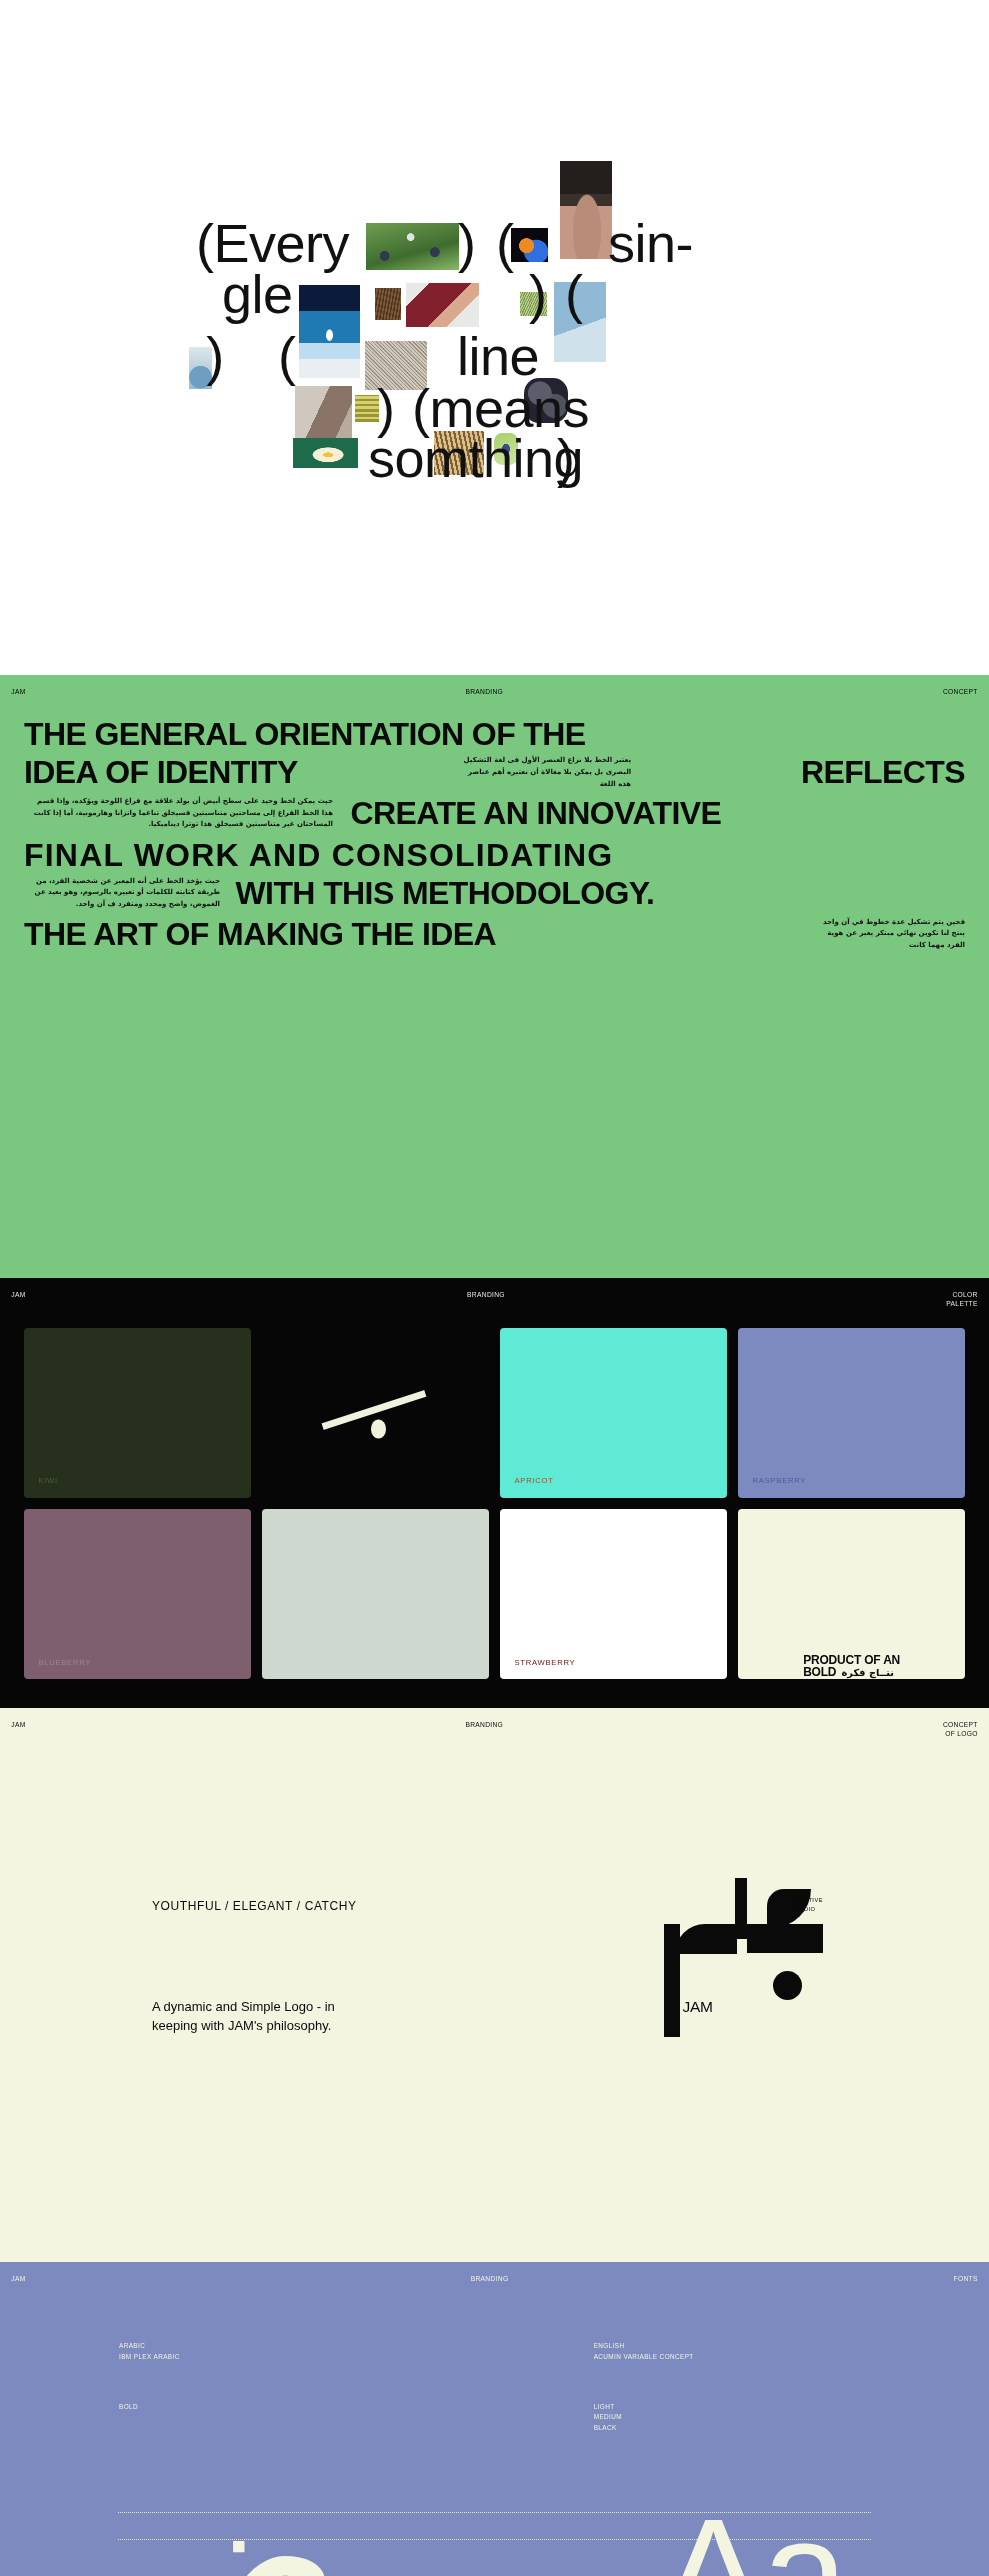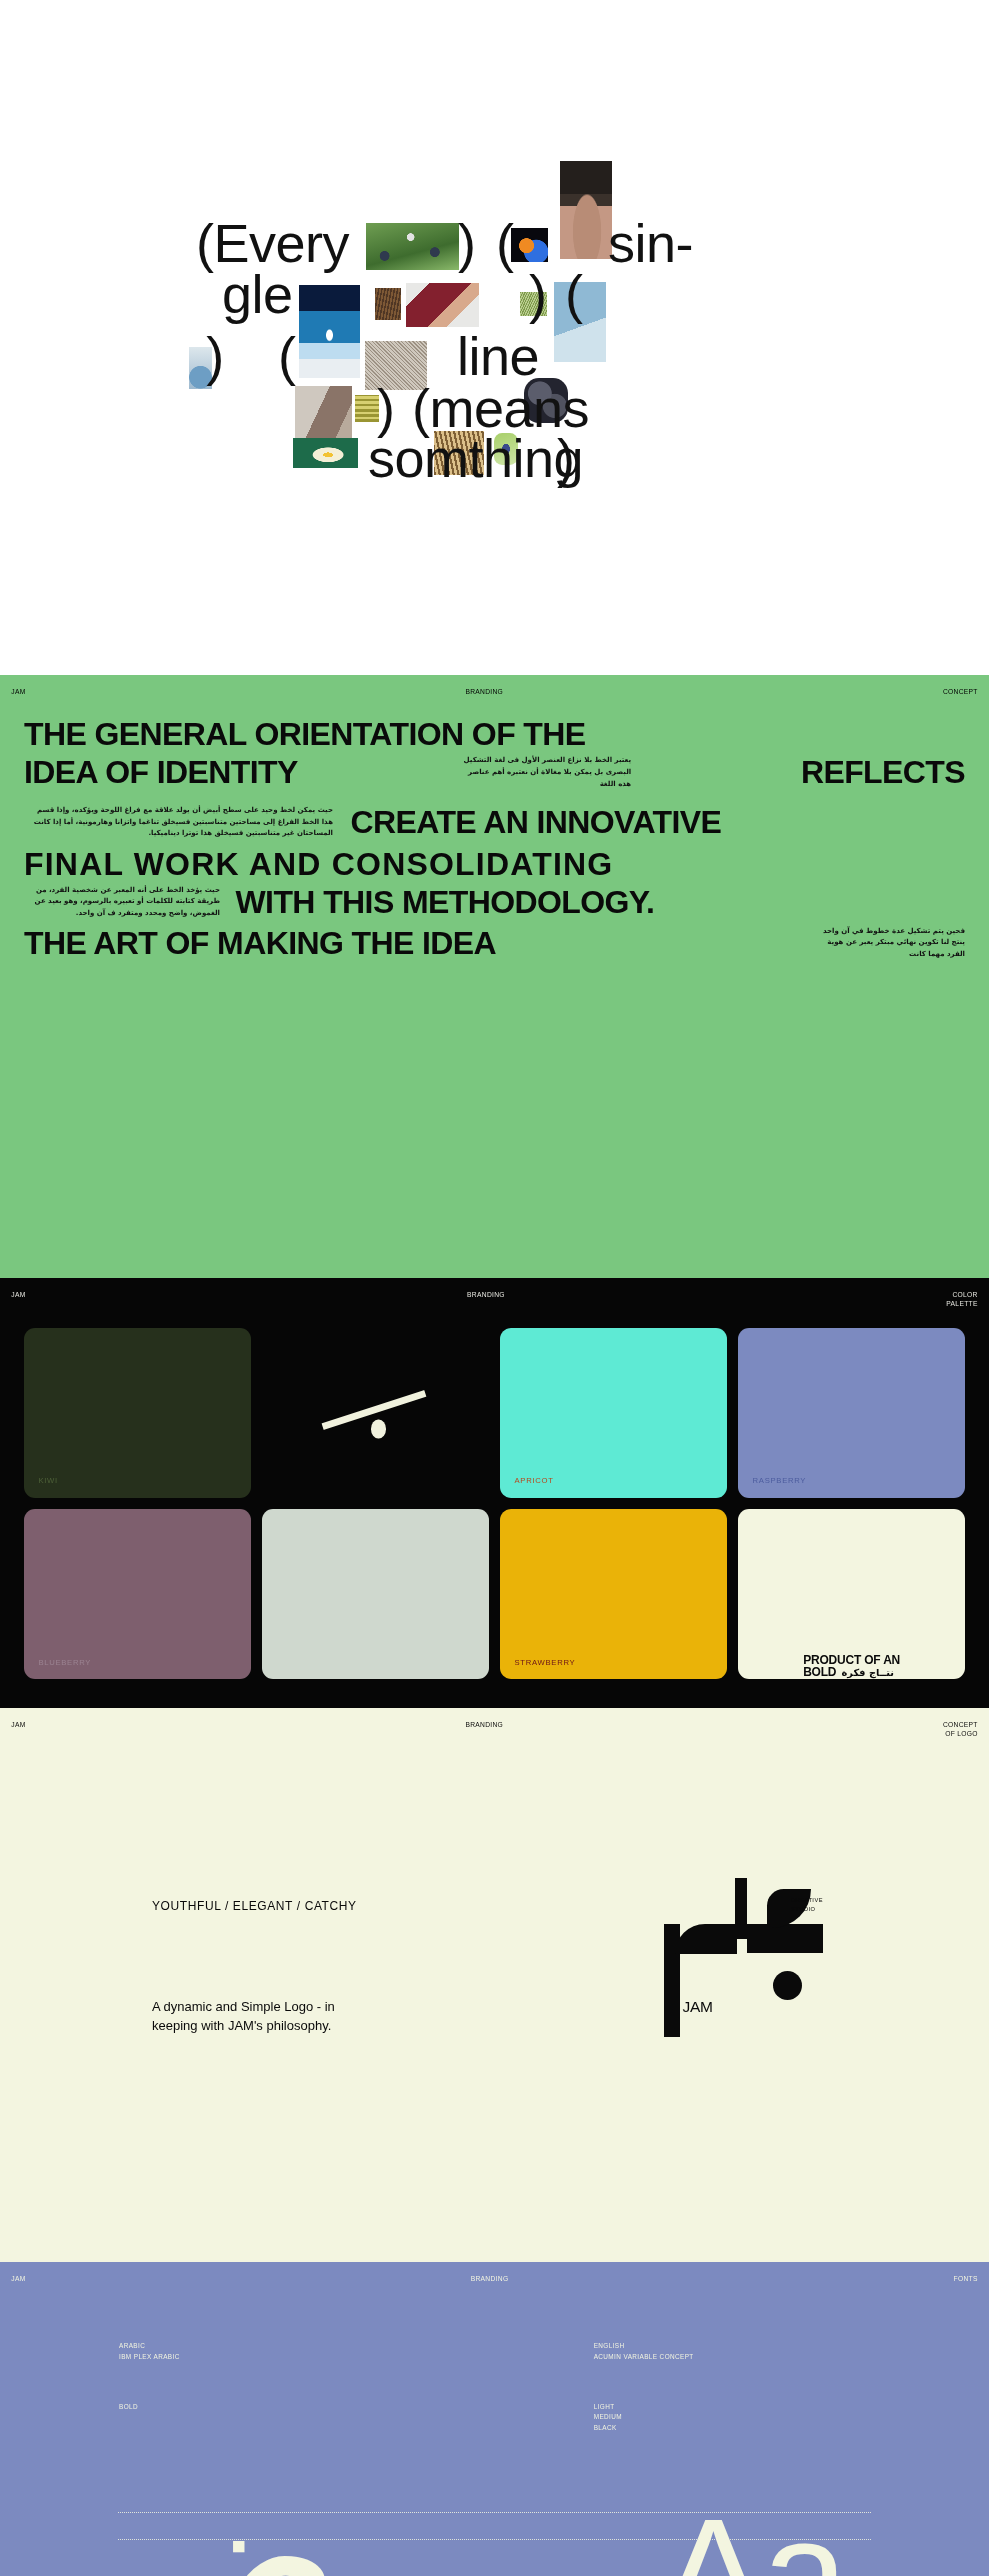--- a/index.html
+++ b/index.html
@@ -87,21 +87,21 @@
     position:relative;
   }
   #sec-palette .runner { color:#e9e9e2; }
   .swatch-grid {
     display:grid;
     grid-template-columns:repeat(4, 1fr);
     gap:11.3px;
     padding:19.6px 24px 0 24px;
   }
   .swatch {
-    border-radius:11px;
+    border-radius:4px;
     height:170px;
     position:relative;
     overflow:hidden;
   }
   .swatch.empty { background:transparent; border-radius:0; }
   .swatch .sw-label {
     position:absolute;
     left:14.4px; bottom:12.4px;
     font-size:7.7px;
     letter-spacing:0.7px;
@@ -365,21 +365,21 @@
 
     <div class="big-line">THE GENERAL ORIENTATION OF THE</div>
 
     <div class="row-flex" style="justify-content:space-between;align-items:center;margin-top:4.1px;">
       <div class="big-line">IDEA OF IDENTITY</div>
       <div class="ar-block" style="width:170px;margin-right:6.2px;">يعتبر الخط بلا نزاع العنصر الأول فى لغة التشكيل البصرى بل يمكن بلا مغالاة أن نعتبره أهم عناصر هذه اللغة</div>
       <div class="big-line">REFLECTS</div>
     </div>
 
 
-    <div class="row-flex" style="margin-top:15px;">
+    <div class="row-flex" style="margin-top:6px;">
       <div class="ar-block" style="width:309px;margin-right:17.5px;">حيث يمكن لخط وحيد على سطح أبيض أن يولد علاقة مع فراغ اللوحة ويؤكده، وإذا قسم هذا الخط الفراغ إلى مساحتين متناسبتين فسيخلق تناغما واتزانا وهارمونية، أما إذا كانت المساحتان غير متناسبتين فسيخلق هذا توترا ديناميكيا.</div>
       <div class="big-line">CREATE AN INNOVATIVE</div>
     </div>
 
     <div class="big-line wide" style="margin-top:8.2px;">FINAL  WORK  AND  CONSOLIDATING</div>
 
     <div class="row-flex" style="align-items:center;margin-top:4.1px;">
       <div class="ar-block" style="width:196px;margin-right:15.5px;">حيث يؤخذ الخط على أنه المعبر عن شخصية الفرد، من طريقة كتابته للكلمات أو تعبيره بالرسوم، وهو بعيد عن الغموض، واضح ومحدد ومتفرد ف آن واحد.</div>
       <div class="big-line">WITH THIS METHODOLOGY.</div>
     </div>
@@ -422,21 +422,21 @@
     <div class="swatch" style="background:#7c8ac0;">
       <span class="sw-label" style="color:#4c5c9e;">RASPBERRY</span>
     </div>
 
     <div class="swatch" style="background:#7e5f6e;">
       <span class="sw-label" style="color:#9b8391;">BLUEBERRY</span>
     </div>
 
     <div class="swatch" style="background:#cfd8ce;"></div>
 
-    <div class="swatch" style="background:#eab308;">
+    <div class="swatch" style="background:#ffffff;">
       <span class="sw-label" style="color:#6d1418;">STRAWBERRY</span>
     </div>
 
     <div class="swatch product-card">
       <div class="pc-inner">
         <div class="pc-en">PRODUCT OF AN</div>
         <div class="pc-row">
           <span class="pc-en">BOLD</span>
           <span class="pc-ar">نتــاج فكرة</span>
         </div>

